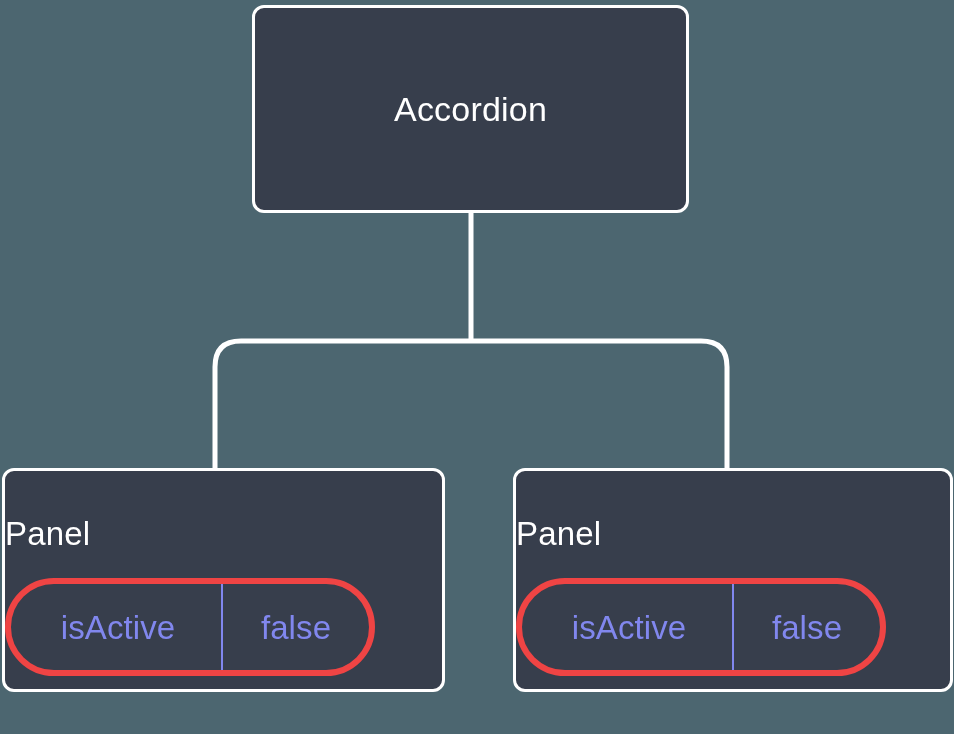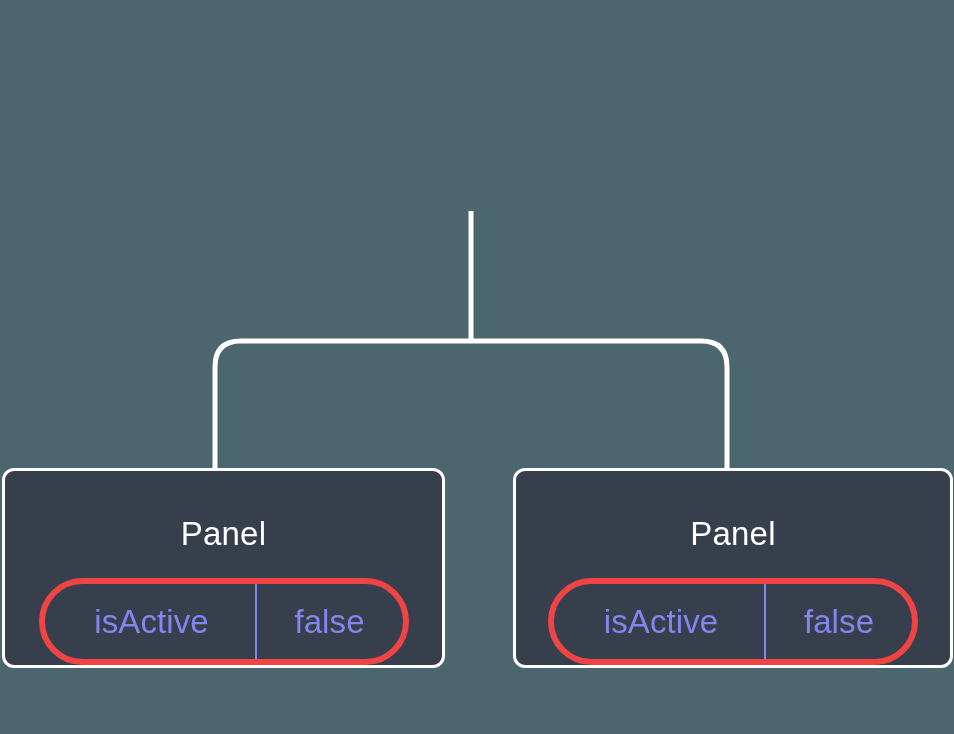--- a/index.html
+++ b/index.html
@@ -53,24 +53,23 @@
   .node-title-root {
     color: #ffffff;
     font-size: 34px;
     font-weight: 400;
     letter-spacing: 0.2px;
     line-height: 1;
   }
 
   .node-panel {
     top: 468px;
-    height: 200px;
+    height: 224px;
     display: flex;
     flex-direction: column;
-    align-items: center;
     padding-top: 46px;
   }
 
   .node-panel-left {
     left: 2px;
     width: 443px;
   }
 
   .node-panel-right {
     left: 513px;
@@ -135,20 +134,23 @@
 <div id="canvas">
 
   <svg id="edges" viewBox="0 0 954 734" width="954" height="734" aria-hidden="true">
 
     <path d="M 471 211 L 471 341" fill="none" stroke="#ffffff" stroke-width="5" stroke-linecap="butt"></path>
 
     <path d="M 471 341 L 701 341 Q 727 341 727 367 L 727 470" fill="none" stroke="#ffffff" stroke-width="5" stroke-linecap="butt"></path>
     <path d="M 471 341 L 241 341 Q 215 341 215 367 L 215 470" fill="none" stroke="#ffffff" stroke-width="5" stroke-linecap="butt"></path>
   </svg>
 
+  <div class="node node-root">
+    <span class="node-title-root">Accordion</span>
+  </div>
 
   <div class="node node-panel node-panel-left">
     <span class="node-title-panel">Panel</span>
 
     <div class="prop-pill prop-pill-left">
       <span class="prop-key">isActive</span>
       <span class="prop-val">false</span>
     </div>
   </div>
 

